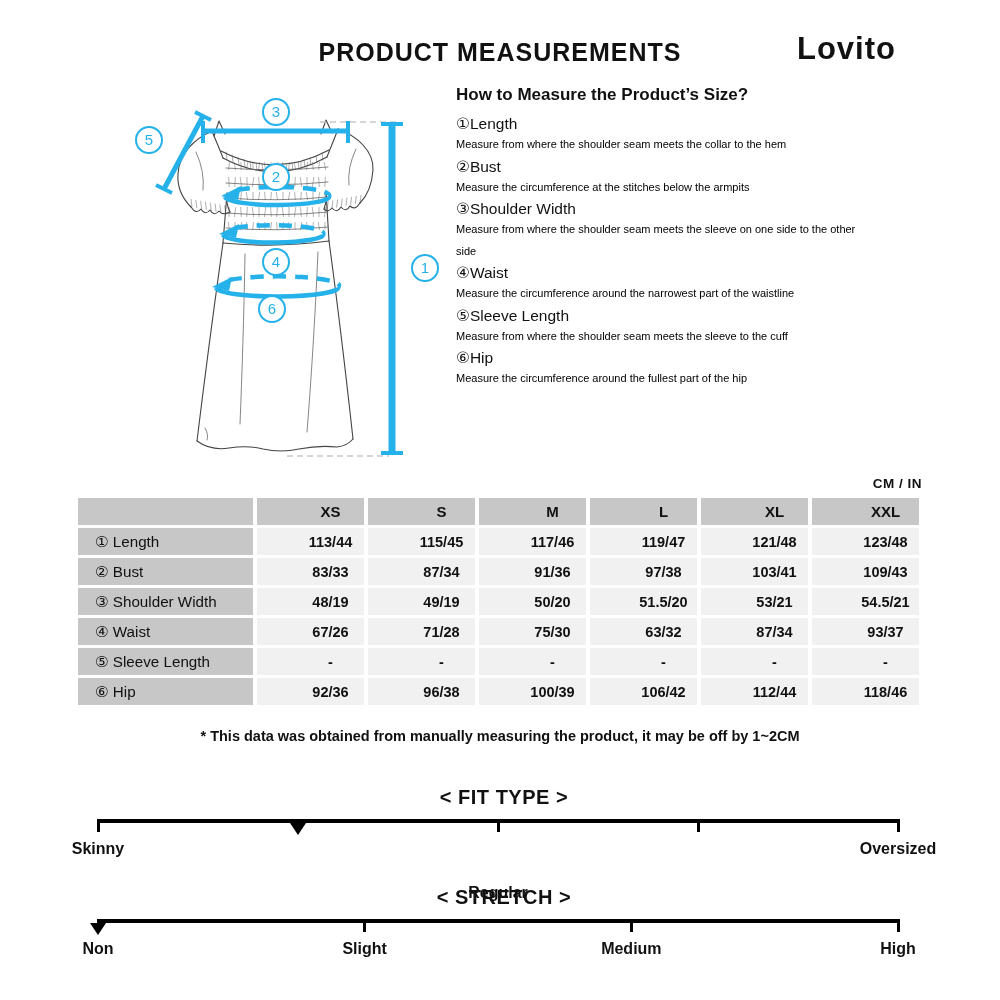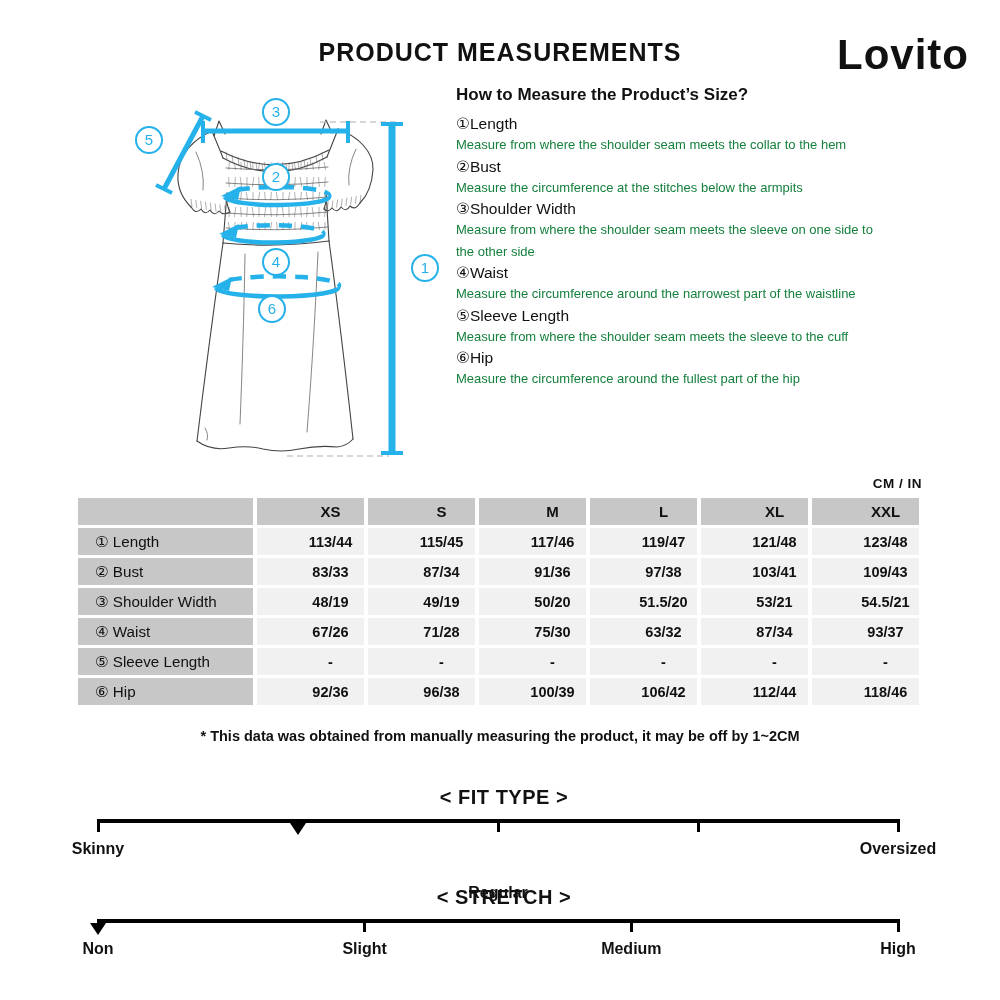--- a/index.html
+++ b/index.html
@@ -2,41 +2,41 @@
 <html><head>
 <meta charset="utf-8">
 <style>
   html,body{margin:0;padding:0;background:#fff;}
   .page{position:relative;width:1000px;height:1000px;background:#fff;overflow:hidden;
         font-family:"Liberation Sans","DejaVu Sans",sans-serif;color:#111;}
 
   
   .title{position:absolute;top:38px;left:0;width:1000px;text-align:center;
          font-size:25px;font-weight:bold;letter-spacing:1px;}
-  .brand{position:absolute;top:31px;left:797px;font-size:42px;font-weight:bold;letter-spacing:1px;margin-left:40px;}
+  .brand{position:absolute;top:31px;left:797px;font-size:31px;font-weight:bold;letter-spacing:1px;}
 
   
   #dress-svg{position:absolute;left:130px;top:95px;}
   .outline{fill:none;stroke:#444;stroke-width:1.1;stroke-linecap:round;stroke-linejoin:round;}
   .thin{fill:none;stroke:#666;stroke-width:0.8;stroke-linecap:round;}
   .meas{fill:none;stroke:#25b1e9;stroke-width:5;}
   .meas-v{fill:none;stroke:#25b1e9;stroke-width:7;}
   .cap{fill:none;stroke:#25b1e9;stroke-width:4;}
   .dasharc{fill:none;stroke:#25b1e9;stroke-width:4.5;stroke-dasharray:13 9;}
   .solidarc{fill:none;stroke:#25b1e9;stroke-width:4.5;}
   .arrow{fill:#25b1e9;stroke:none;}
   .leader{fill:none;stroke:#c9c9c9;stroke-width:1.6;stroke-dasharray:6 4;}
   .numcirc{fill:#fff;stroke:#25b1e9;stroke-width:2;}
   .numtxt{fill:#25b1e9;font-size:15px;text-anchor:middle;font-family:"Liberation Sans","DejaVu Sans",sans-serif;}
 
   
   .guide{position:absolute;left:456px;top:84px;width:420px;}
   .guide-heading{font-size:17px;font-weight:bold;line-height:22px;margin-bottom:7px;}
   .gi-title{font-size:15.5px;font-weight:normal;line-height:21px;}
-  .gi-desc{font-size:13px;color:#15803d;line-height:21.5px;}
+  .gi-desc{font-size:11px;color:#000000;line-height:21.5px;}
 
   
   .unit{position:absolute;top:476px;right:78px;font-size:13.5px;font-weight:bold;letter-spacing:.5px;}
   .size-table{position:absolute;left:78px;top:498px;width:841px;display:grid;
               grid-template-columns:175px repeat(6,1fr);column-gap:4px;row-gap:3px;}
   .cell{height:27px;display:flex;align-items:center;justify-content:center;font-size:15px;padding-left:40px;}
   .head{background:#c7c7c7;font-weight:bold;}
   .rowlabel{background:#c7c7c7;justify-content:flex-start;padding-left:17px;font-weight:normal;font-size:15.2px;}
   .val{background:#f1f1f1;font-weight:bold;font-size:14.5px;}
 

